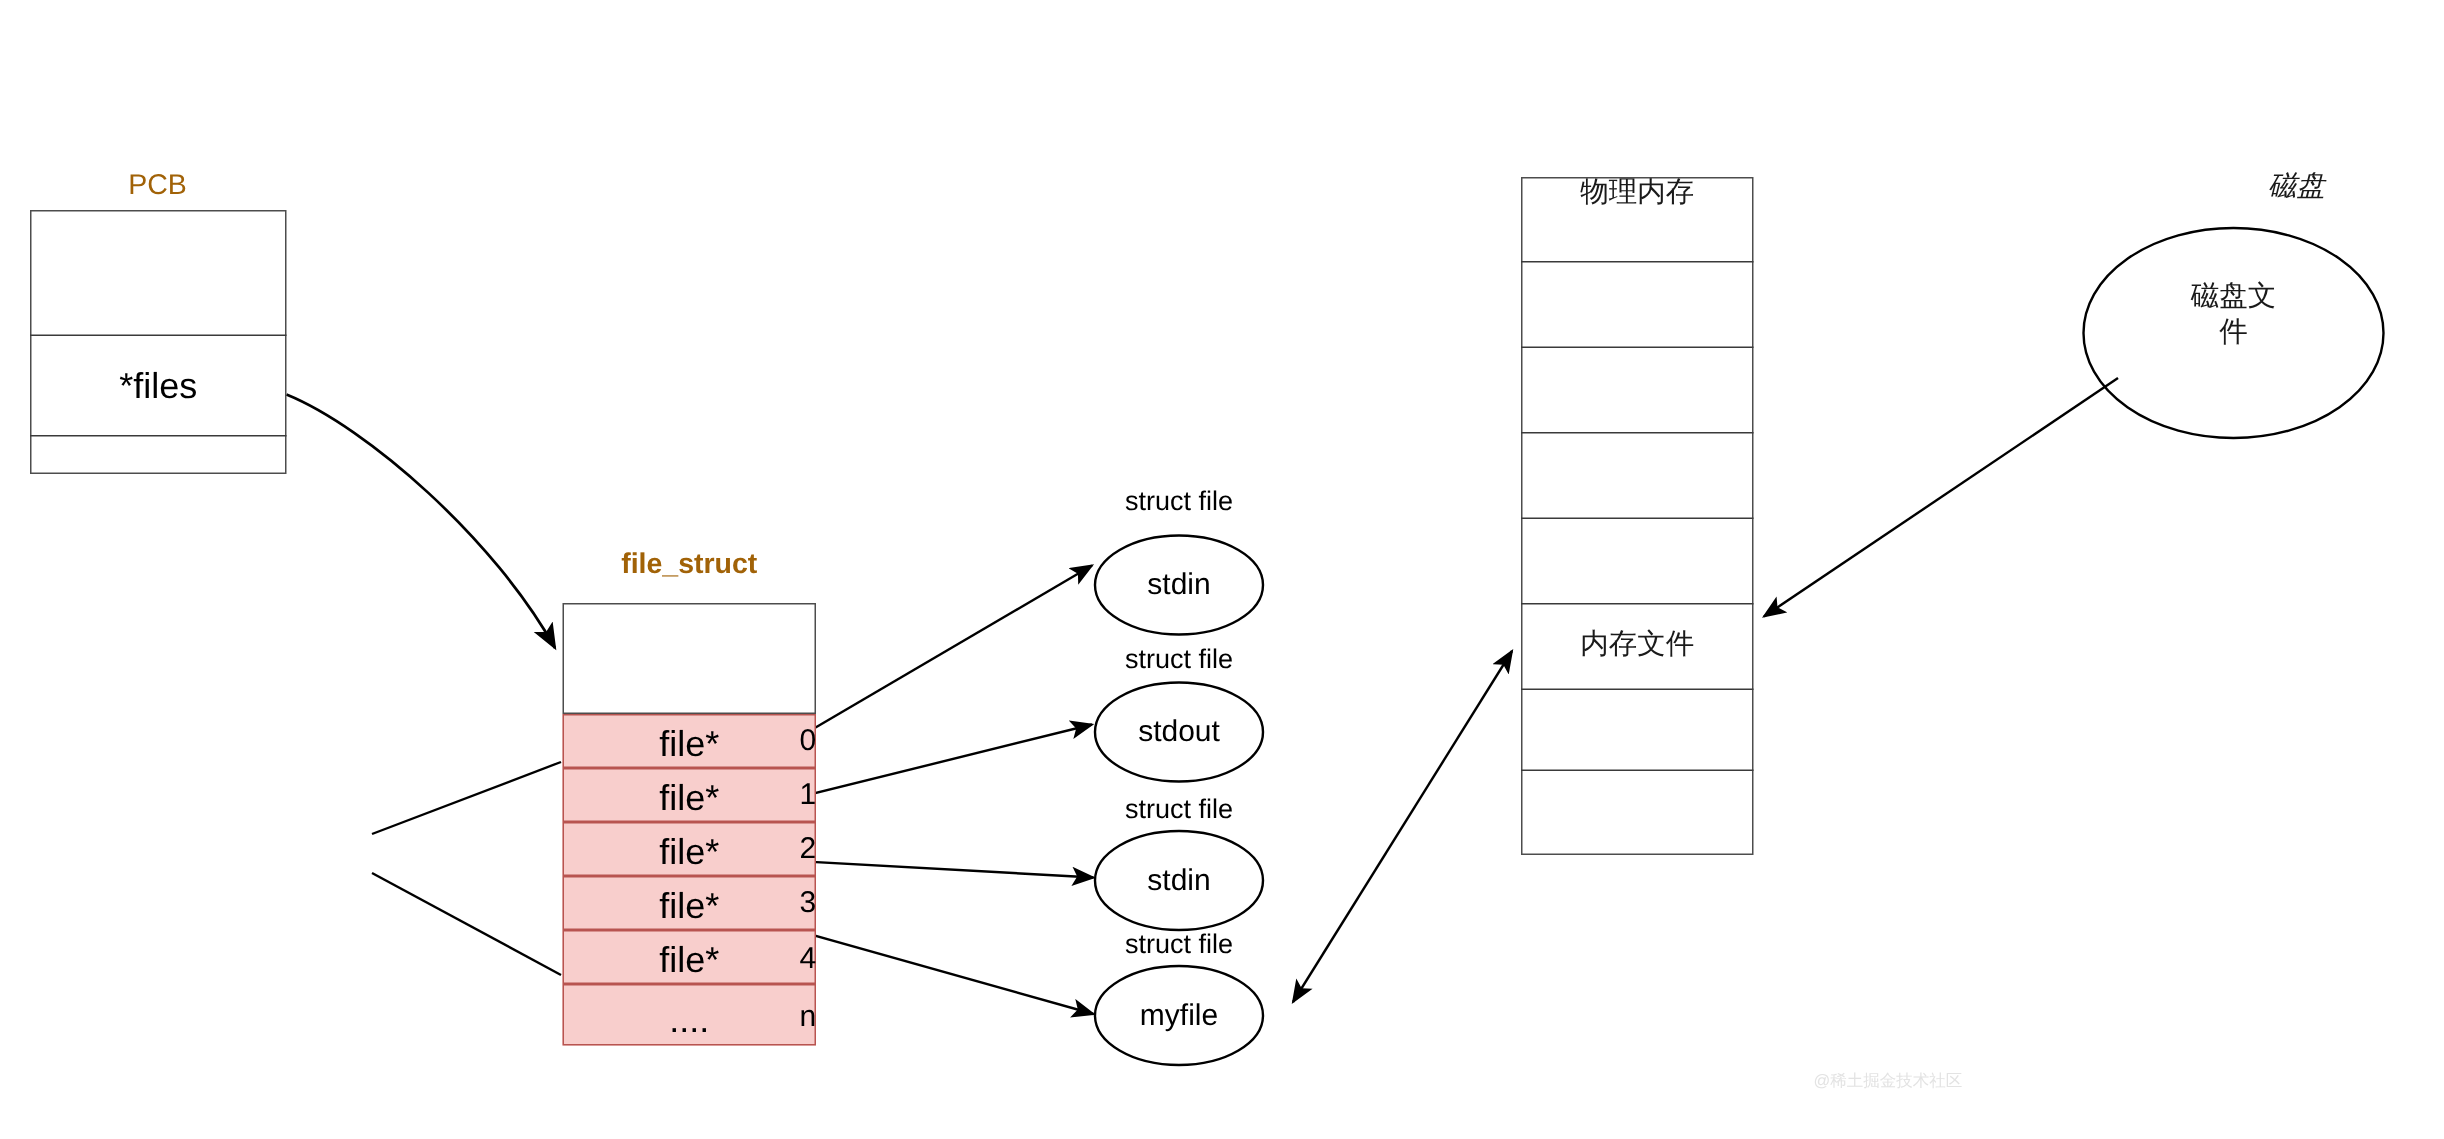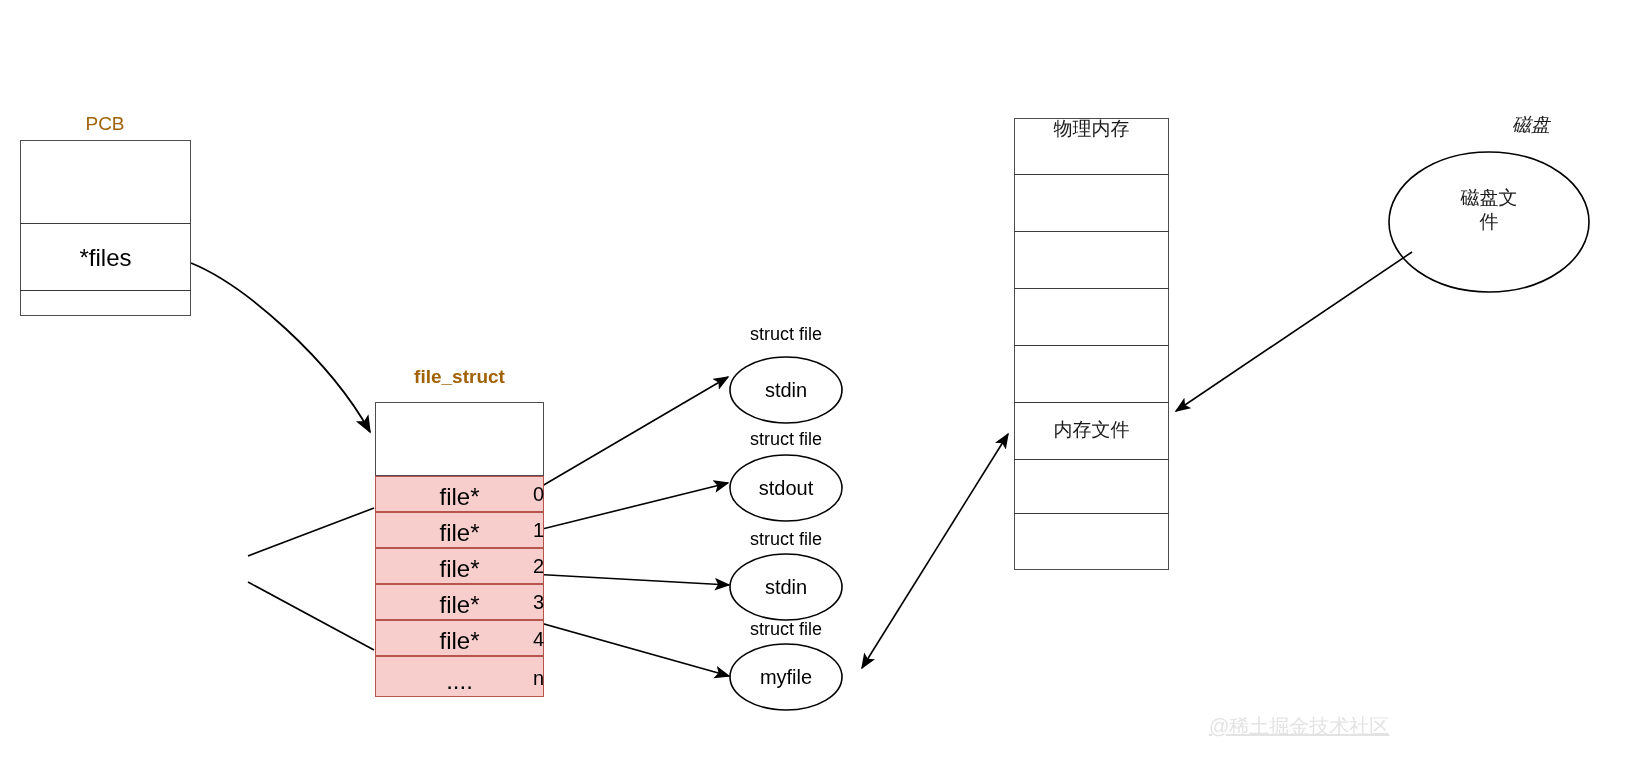--- a/index.html
+++ b/index.html
@@ -56,24 +56,23 @@
   .struct-lbl {
     font-size: 18px;
     text-align: center;
   }
   .fdarray-lbl {
     font-size: 20px;
     text-align: left;
   }
   .watermark {
     position: absolute;
-    font-size: 20px;
+    font-size: 11px;
     color: #e3e3e3;
     white-space: pre;
-    text-decoration: underline;
   }
   .box-outline {
     position: absolute;
     border: 1.6px solid #4d4d4d;
     box-sizing: border-box;
     background: transparent;
   }
   .hrule {
     position: absolute;
     height: 0;

